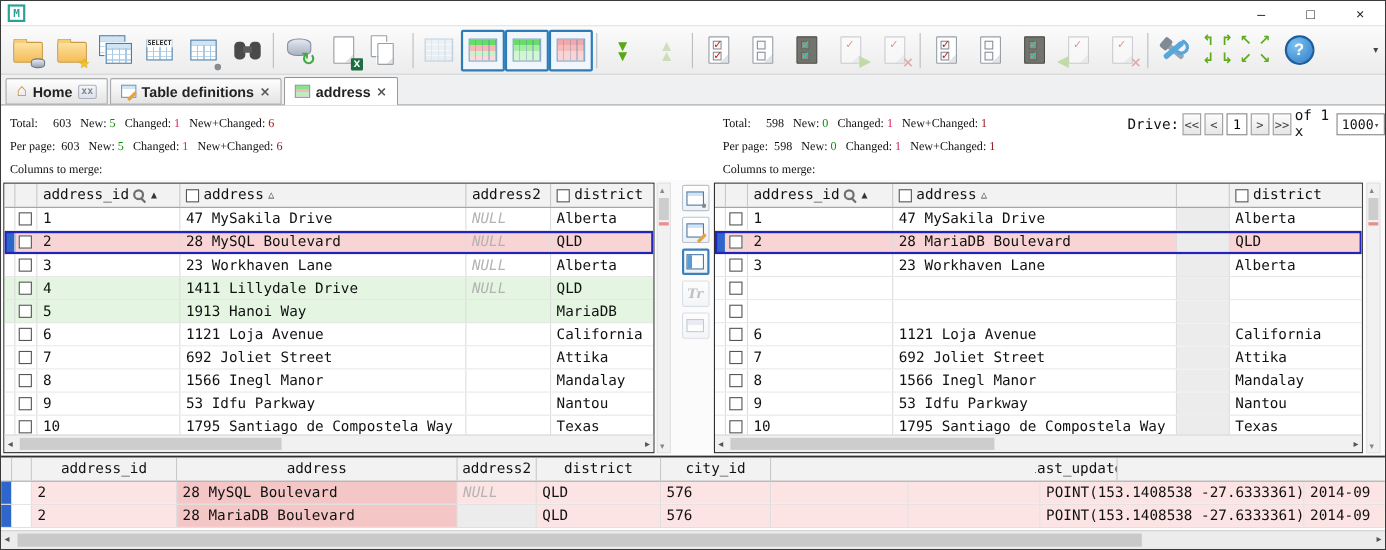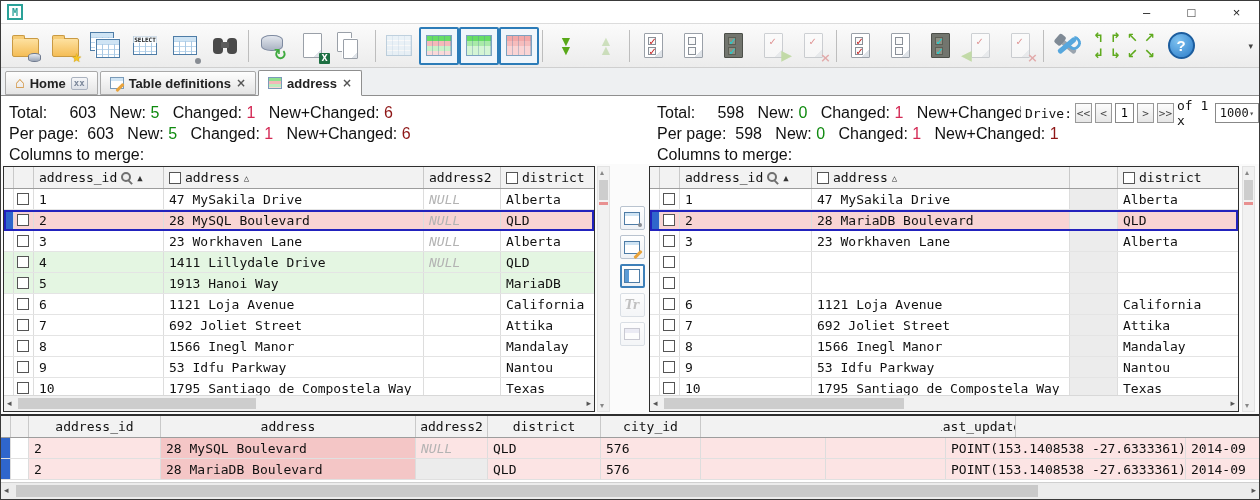--- a/index.html
+++ b/index.html
@@ -75,21 +75,21 @@
 .tico { display:inline-flex; align-items:center; justify-content:center; }
 .home-icon { color:#cf8a2e; font-size:16px; line-height:1; }
 .table-edit-icon { width:14px; height:12px; border:1px solid #7a9ab8; background:linear-gradient(#cfe4f4 0 3px,#fff 3px), repeating-linear-gradient(to bottom, rgba(0,0,0,0) 0 3px,#bcd6ec 3px 4px); position:relative; }
 .table-edit-icon::after { content:""; position:absolute; right:-2px; bottom:-1px; width:10px; height:3px; background:#e8a33c; transform:rotate(-45deg); border-radius:1px; }
 .table-diff-icon { width:14px; height:12px; border:1px solid #7a9ab8; background:linear-gradient(#8ee08e 0 3px,#f2b9b9 3px 6px,#bdecbd 6px 9px,#f7d7d7 9px 12px); }
 .xxbtn { font:bold 9px "DejaVu Sans Mono",monospace; color:#7a8699; background:linear-gradient(#f5f6f8,#dde1e8); border:1px solid #aab2bf; padding:0 2px; border-radius:2px; line-height:11px; }
 .tclose { color:#555; font:bold 12px "DejaVu Sans",sans-serif; line-height:1; }
 
 
 .stats { height:68px; background:#fff; position:relative; flex:0 0 auto; }
-.statblock { position:absolute; top:6px; font-family:Liberation Sans, sans-serif; font-size:16px; line-height:21px; white-space:pre; color:#111; }
+.statblock { position:absolute; top:6px; font-family:Liberation Serif, serif; font-size:11px; line-height:21px; white-space:pre; color:#111; }
 .statline { height:21px; }
 .c-plain,.c-total { color:#111; }
 .c-new { color:#0f8a0f; }
 .c-changed { color:#d42a55; }
 .c-newchanged { color:#8e1616; }
 .pager { position:absolute; top:5px; left:1020px; height:24px; background:#fff; display:flex; align-items:center; gap:3px; font-family:"DejaVu Sans Mono",monospace; font-size:13px; padding-left:4px; color:#111; }
 .pbtn { min-width:17px; height:20px; border:1px solid #999; background:linear-gradient(#fcfcfc,#e6e6e6); font:11px "DejaVu Sans Mono",monospace; color:#444; display:flex; align-items:center; justify-content:center; padding:0 2px; }
 .pinput { width:19px; height:20px; border:1px solid #888; text-align:center; font:12px "DejaVu Sans Mono",monospace; padding:0; }
 .psel { width:56px; height:20px; border:1px solid #888; background:#fff; font-size:12px; display:flex; align-items:center; justify-content:space-between; padding:0 4px; }
 .psel .caret { font-size:8px; color:#555; }
@@ -124,21 +124,21 @@
 .sba.l { left:3px; } .sba.r { right:3px; }
 .thumb { position:absolute; top:2px; height:11px; background:#cdcdcd; }
 #lgrid .thumb { left:14px; width:238px; }
 #rgrid .thumb { left:14px; width:240px; }
 .vsb { position:absolute; top:2px; width:13px; height:246px; background:#f1f1f1; border:1px solid #e2e2e2; }
 #lvsb { left:596px; } #rvsb { left:1241px; }
 .vsb .ua { position:absolute; top:1px; left:2px; font-size:8px; color:#888; font-style:normal; }
 .vsb .da { position:absolute; bottom:1px; left:2px; font-size:8px; color:#888; font-style:normal; }
 .vthumb { position:absolute; left:1px; right:1px; top:13px; height:20px; background:#cdcdcd; }
 .rtick { position:absolute; left:1px; right:1px; top:35px; height:3px; background:#e89090; }
-.midcol { position:absolute; left:616px; top:4px; width:30px; display:flex; flex-direction:column; gap:5px; align-items:center;margin-top:38px; }
+.midcol { position:absolute; left:616px; top:4px; width:30px; display:flex; flex-direction:column; gap:5px; align-items:center; }
 .mbtn { width:25px; height:24px; border:1px solid #b9c3cf; border-radius:2px; background:linear-gradient(#fff,#eef1f5); display:flex; align-items:center; justify-content:center; position:relative; }
 .mbtn.act { border:2px solid #3d7fb8; }
 .mbtn.dis { opacity:.5; }
 .m-tbl { width:16px; height:13px; border:1px solid #4e7ca6; background:linear-gradient(#cfe4f4 0 3px,#fff 3px), repeating-linear-gradient(to bottom, rgba(0,0,0,0) 0 3px,#bcd6ec 3px 4px); }
 .m-gear { position:absolute; right:2px; bottom:2px; width:4px; height:4px; border:2px solid #858a90; border-radius:50%; background:#fff; }
 .m-pen { position:absolute; right:1px; bottom:2px; width:10px; height:3px; background:#e8a33c; transform:rotate(-45deg); border-radius:1px; }
 .m-lst { width:16px; height:14px; border:1px solid #4e7ca6; background:linear-gradient(to right,#5b9bd5 0 4px,#fff 4px), repeating-linear-gradient(to bottom, rgba(0,0,0,0) 0 3px,#9fc4e0 3px 4px); }
 .m-tr { font:italic bold 12px "DejaVu Serif",serif; color:#888; }
 .m-row { width:16px; height:12px; border:1px solid #99a; background:linear-gradient(#dde 0 4px,#fff 4px), repeating-linear-gradient(to right, rgba(0,0,0,0) 0 4px,#bbc 4px 5px); }
 

